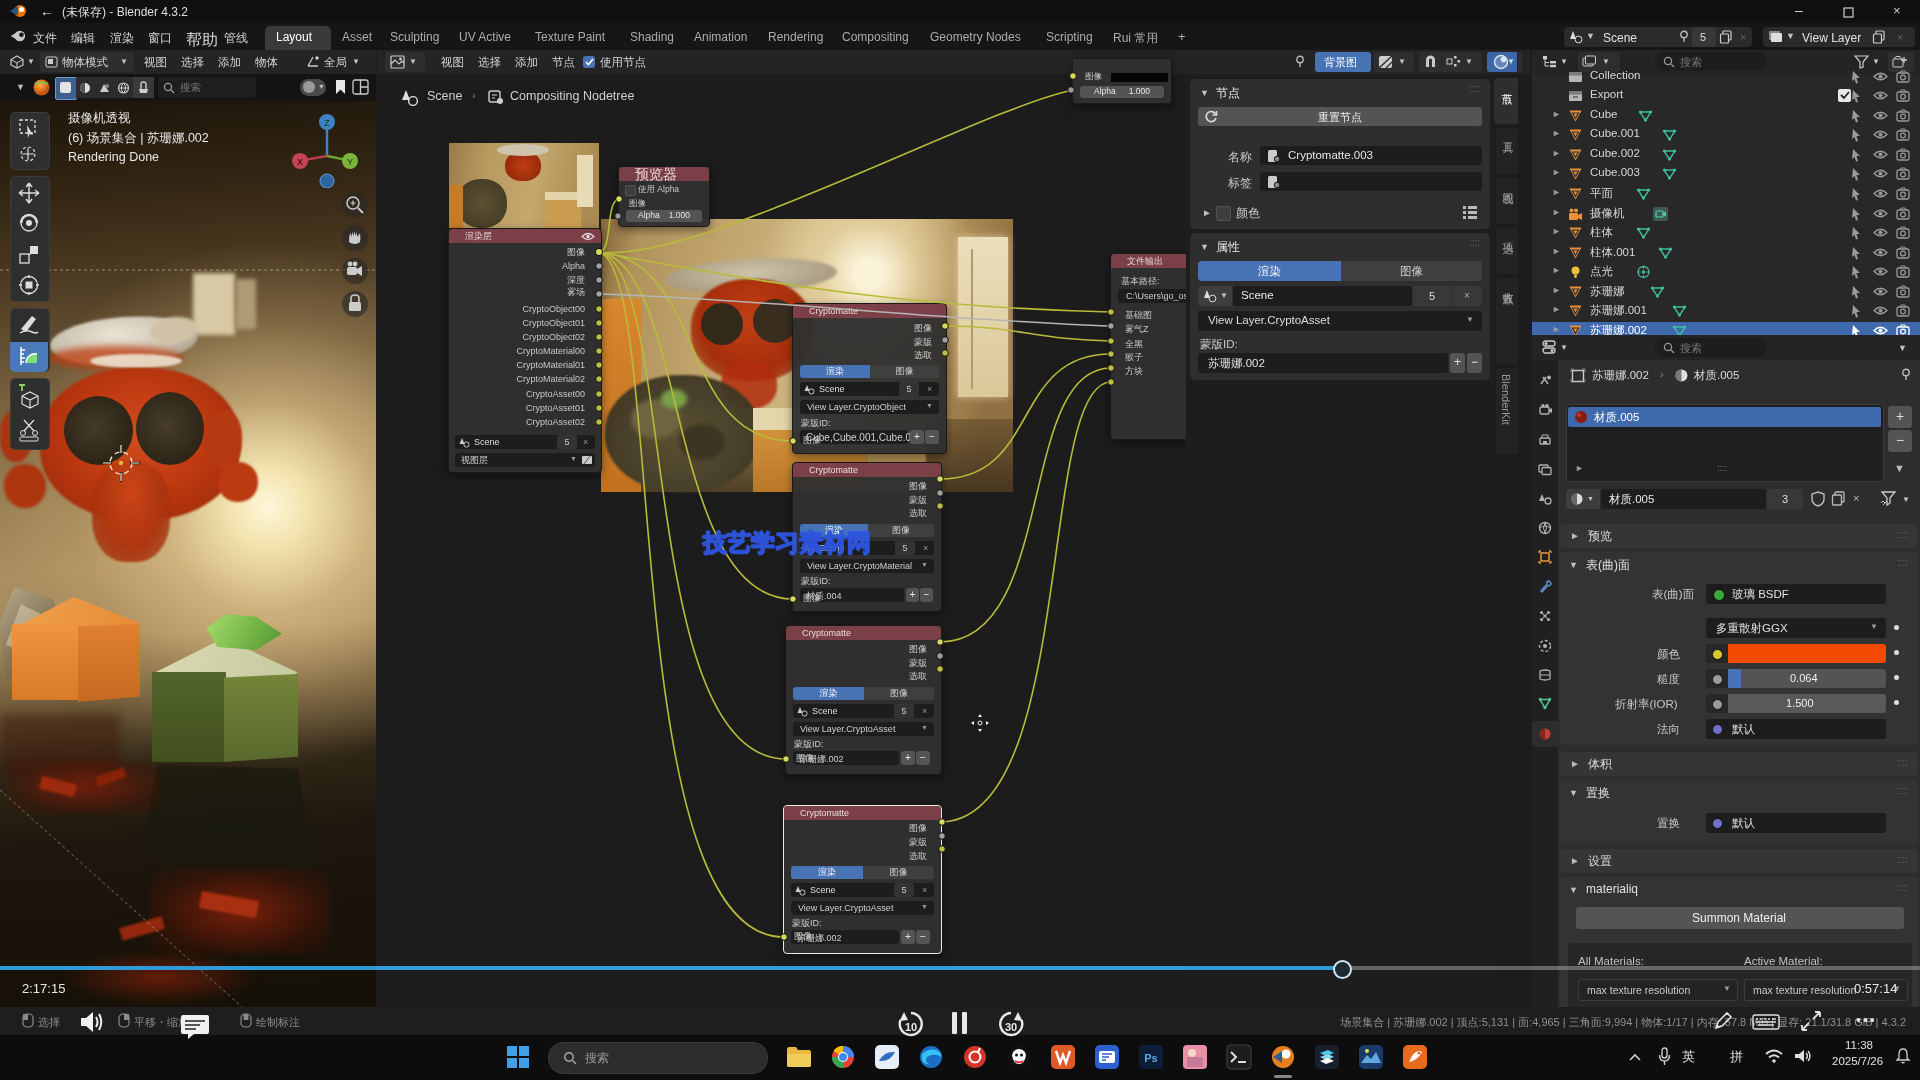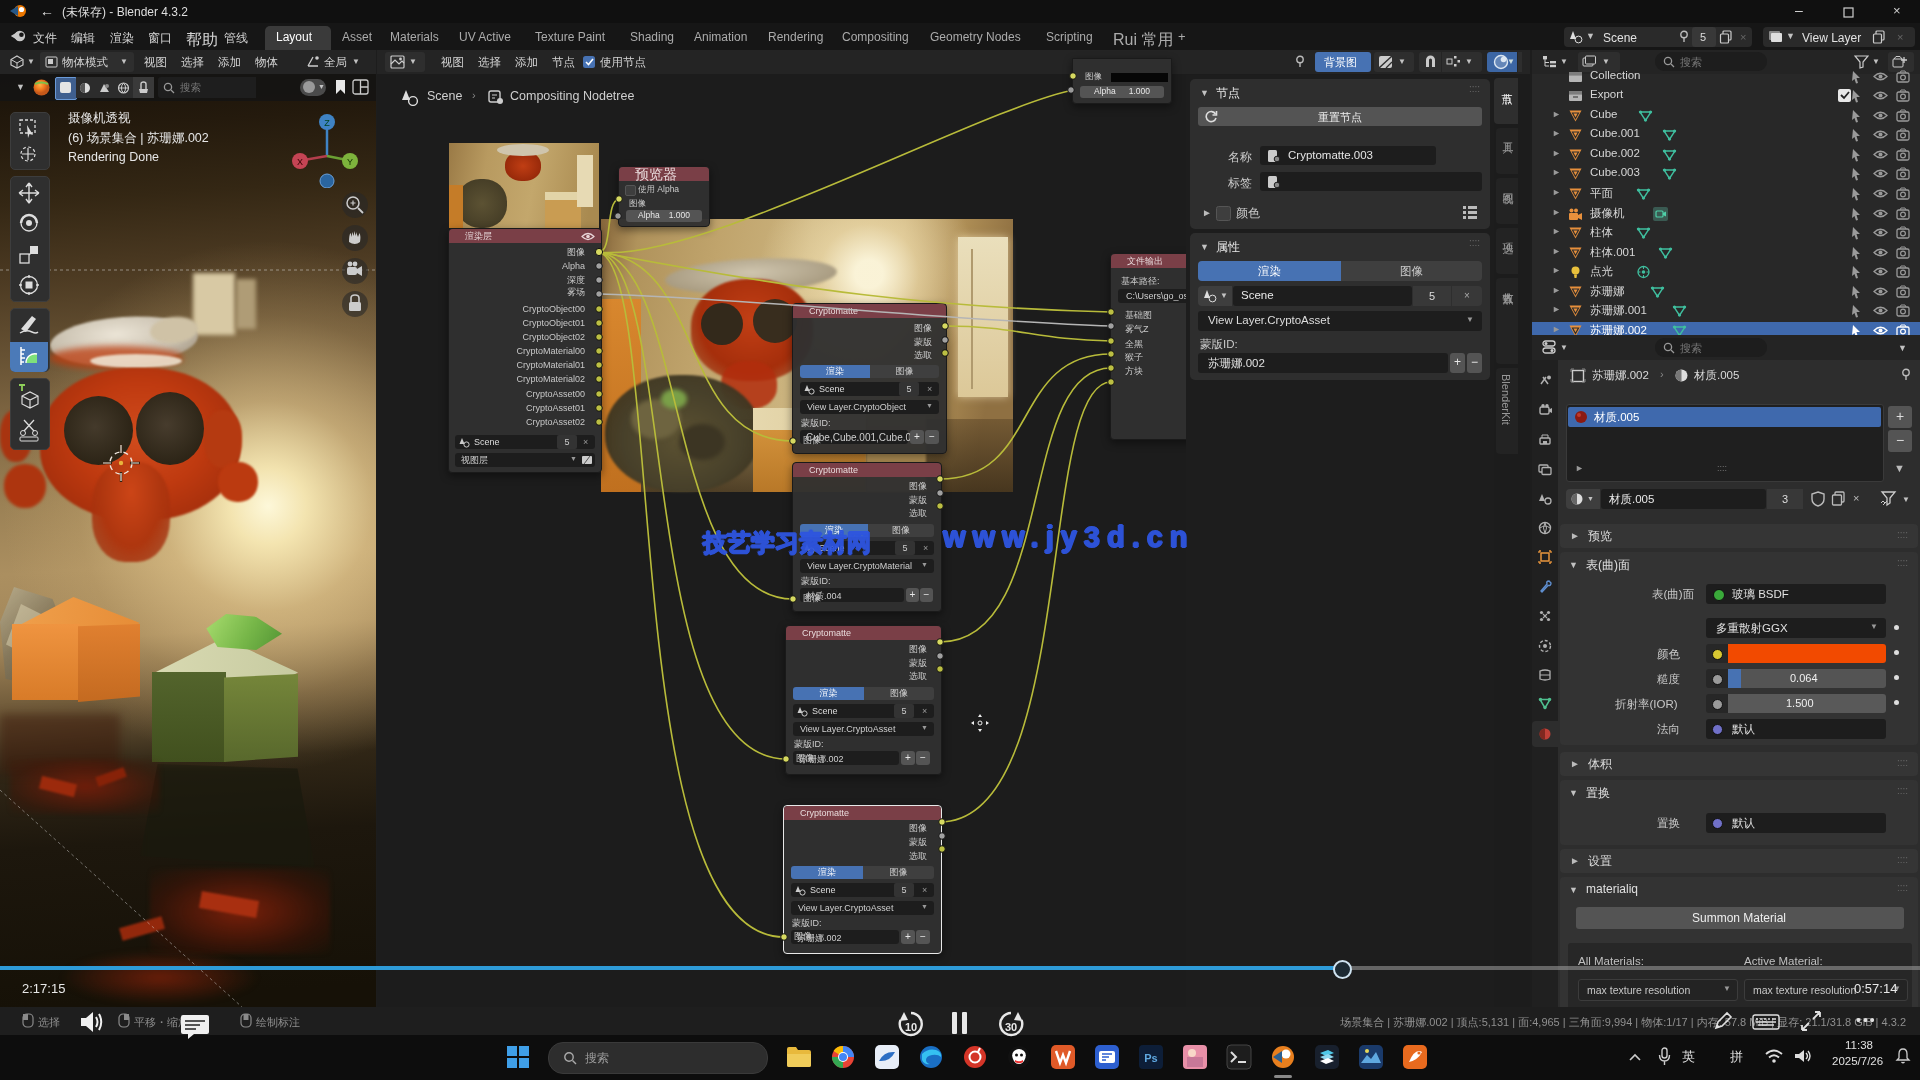--- a/index.html
+++ b/index.html
@@ -37,30 +37,30 @@
     </svg>
   <span class="t" style="left:33px;top:7px;font-size:12px">文件</span>
   <span class="t" style="left:71px;top:7px;font-size:12px">编辑</span>
   <span class="t" style="left:110px;top:7px;font-size:12px">渲染</span>
   <span class="t" style="left:148px;top:7px;font-size:12px">窗口</span>
   <span class="t" style="left:186px;top:7px;font-size:16px">帮助</span>
   <span class="t" style="left:224px;top:7px;font-size:12px">管线</span>
   <div class="abs" style="left:265px;top:3px;width:66px;height:24px;background:#3a3a3a;border-radius:5px 5px 0 0"></div>
   <span class="t" style="left:276px;top:7px;font-size:12px;color:#fff">Layout</span>
   <span class="t" style="left:342px;top:7px;font-size:12px;color:#ababab">Asset</span>
-  <span class="t" style="left:390px;top:7px;font-size:12px;color:#ababab">Materials</span>
+  <span class="t" style="left:390px;top:7px;font-size:12px;color:#ababab">Sculpting</span>
   <span class="t" style="left:459px;top:7px;font-size:12px;color:#ababab">UV Active</span>
   <span class="t" style="left:535px;top:7px;font-size:12px;color:#ababab">Texture Paint</span>
   <span class="t" style="left:630px;top:7px;font-size:12px;color:#ababab">Shading</span>
   <span class="t" style="left:694px;top:7px;font-size:12px;color:#ababab">Animation</span>
   <span class="t" style="left:768px;top:7px;font-size:12px;color:#ababab">Rendering</span>
   <span class="t" style="left:842px;top:7px;font-size:12px;color:#ababab">Compositing</span>
   <span class="t" style="left:930px;top:7px;font-size:12px;color:#ababab">Geometry Nodes</span>
   <span class="t" style="left:1046px;top:7px;font-size:12px;color:#ababab">Scripting</span>
-  <span class="t" style="left:1113px;top:7px;font-size:16px;color:#ababab">Rui 常用</span>
+  <span class="t" style="left:1113px;top:7px;font-size:12px;color:#ababab">Rui 常用</span>
   <span class="t" style="left:1178px;top:6px;font-size:13px;color:#ababab">+</span>
 
   <div class="abs" style="left:1564px;top:4px;width:188px;height:20px;background:#2a2a2a;border-radius:4px"></div>
   <svg class="abs" style="left:1568px;top:7px" width="16" height="14" viewBox="0 0 16 14">
       <path d="M5 1 L8 9 L2 9 Z" fill="#ddd"></path>
       <circle cx="10.5" cy="9.5" r="3.4" fill="none" stroke="#ddd"></circle>
     </svg>
   <span class="t chev" style="left:1586px;top:8px;font-size:9px">▼</span>
   <span class="t" style="left:1603px;top:8px;font-size:12px;color:#e2e2e2">Scene</span>
   <svg class="abs" style="left:1678px;top:7px" width="12" height="13" viewBox="0 0 12 13">
@@ -666,21 +666,21 @@
     <span class="t chev" style="left:10px;top:9px;font-size:9px">▼</span>
     <span class="t" style="left:26px;top:6px;font-size:12px;color:#e8e8e8">节点</span>
     <span class="t" style="right:10px;top:4px;position:absolute;color:#666;font-size:10px">::::</span>
     <div class="btn" style="left:8px;top:28px;width:284px;height:19px"></div>
     <svg class="abs" style="left:14px;top:31px" width="14" height="13" viewBox="0 0 14 13">
         <path d="M11.5 4 A5 5 0 1 0 12 8" stroke="#ddd" stroke-width="1.6" fill="none"></path>
         <path d="M12.5 1 L12.5 5 L8.5 5" stroke="#ddd" stroke-width="1.6" fill="none"></path>
       </svg>
     <span class="t" style="left:128px;top:31px;font-size:11px;color:#eee">重置节点</span>
     <span class="t" style="left:38px;top:70px;font-size:12px;color:#cacaca">名称</span>
-    <div class="field" style="left:70px;top:67px;width:176px;height:19px">
+    <div class="field" style="left:70px;top:67px;width:222px;height:19px">
         <span style="position:absolute;left:28px;top:3px;font-size:11.5px;color:#e5e5e5">Cryptomatte.003</span>
       </div>
     <svg class="abs" style="left:76px;top:70px" width="15" height="14" viewBox="0 0 15 14">
         <rect x="2" y="1" width="9" height="12" rx="1.5" fill="#ccc"></rect>
         <circle cx="11" cy="10" r="2.8" fill="#888" stroke="#1d1d1d"></circle>
       </svg>
     <span class="t" style="left:38px;top:96px;font-size:12px;color:#cacaca">标签</span>
     <div class="field" style="left:70px;top:93px;width:222px;height:19px"></div>
     <svg class="abs" style="left:76px;top:96px" width="15" height="14" viewBox="0 0 15 14">
         <rect x="2" y="1" width="9" height="12" rx="1.5" fill="#ccc"></rect>
@@ -1479,21 +1479,20 @@
   <span class="t" style="left:1832px;top:20px;font-size:11.5px;color:#e0e0e0">2025/7/26</span>
   <svg class="abs" style="left:1894px;top:12px" width="18" height="18" viewBox="0 0 18 18">
       <path d="M9 2 Q13 2 13 7 L13 11 L15 13 L3 13 L5 11 L5 7 Q5 2 9 2 Z" fill="none" stroke="#ccc" stroke-width="1.3"></path>
       <path d="M7.5 15 Q9 16.5 10.5 15" stroke="#ccc" fill="none" stroke-width="1.3"></path>
     </svg>
 </div>
 
 <div class="abs" id="vo" style="left:0;top:0;width:1920px;height:1080px;pointer-events:none">
 
   <span class="t" style="left:703px;top:527px;font-size:24px;font-weight:bold;color:#2e55e0;letter-spacing:0px;opacity:.95;text-shadow:1px 0 #2e55e0,-1px 0 #2e55e0,0 1px #2e55e0,0 -1px #2e55e0">技艺学习素材网</span>
-  <span class="t" style="left:943px;top:521px;font-size:29px;font-weight:bold;color:#2e55e0;letter-spacing:7px;opacity:.95;text-shadow:1px 0 #2e55e0,-1px 0 #2e55e0,0 1px #2e55e0,0 -1px #2e55e0">www.jy3d.cn</span>
 
   <div class="abs" style="left:0;top:966px;width:1334px;height:4px;background:#2e9bd8"></div>
   <div class="abs" style="left:1348px;top:966px;width:572px;height:4px;background:rgba(160,160,160,.55)"></div>
   <div class="abs" style="left:1333px;top:960px;width:15px;height:15px;border-radius:50%;background:#1d2a33;border:2.5px solid #cfe3f0"></div>
   <span class="t" style="left:22px;top:981px;font-size:13px;color:#e8e8e8">2:17:15</span>
   <span class="t" style="left:1854px;top:981px;font-size:13px;color:#e8e8e8">0:57:14</span>
 
   <svg class="abs" style="left:78px;top:1009px" width="30" height="26" viewBox="0 0 30 26">
       <path d="M3 9 L8 9 L15 3 L15 23 L8 17 L3 17 Z" fill="#f0f0f0"></path>
       <path d="M18 8 Q21 13 18 18 M21 5 Q25.5 13 21 21" stroke="#f0f0f0" fill="none" stroke-width="2"></path>

